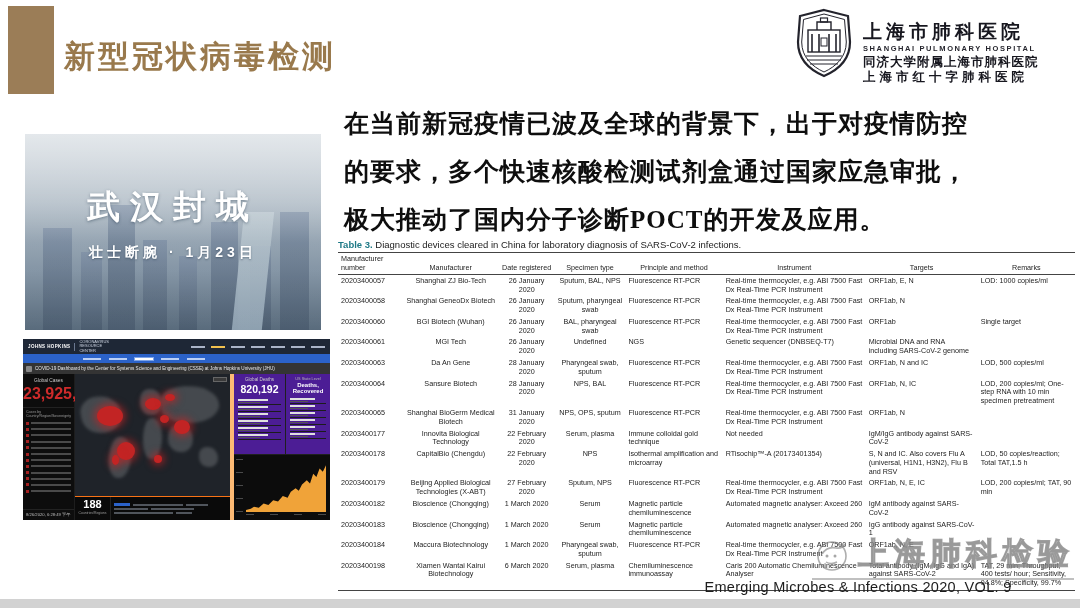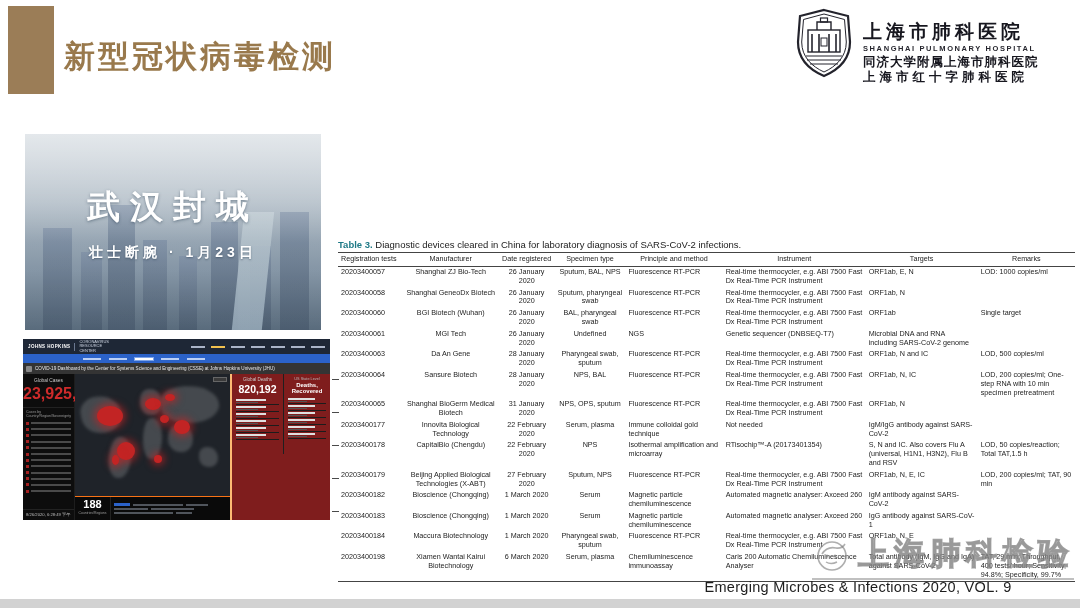--- a/index.html
+++ b/index.html
@@ -77,21 +77,21 @@
   .h-za{left:51%;top:66%;width:8px;height:8px;}  .h-pe{left:24%;top:66%;width:7px;height:10px;}
   .map-ctrl { position:absolute; right:3px; top:3px; width:14px; height:5px; background:#3a3a3a; border:1px solid #666; }
   .dash-bottom { position:absolute; left:0; right:0; bottom:0; height:24px; display:flex; background:#0a0a0a; border-top:1px solid #f97316; }
   .count-box { width:36px; background:#0a0a0a; border-right:1px solid #222; text-align:center; }
   .count-num { color:#fff; font-size:11px; font-weight:bold; line-height:13px; padding-top:1px; }
   .count-lab { color:#9a9a9a; font-size:3.4px; }
   .legend-box { flex:1; padding:2px 3px; display:flex; flex-direction:column; gap:2px; justify-content:center; }
   .legend-box .lr { display:flex; gap:3px; align-items:center; }
   .legend-box i { height:2px; background:#50555c; display:block; }
   .legend-box .lr b { height:3px; width:16px; background:#2b62c9; display:block; }
-  .dash-right { width:100px; display:flex; flex-direction:row; background:#7f1d1d; border-left:2px solid #fdba74; }
+  .dash-right { width:100px; display:flex; flex-direction:column; background:#4c1d95; border-left:4px solid #fdba74; }
   .dash-right-top { display:flex; height:80px; }
   .deaths-panel { width:52px; border-right:1px solid #1f1f1f; text-align:center; display:flex; flex-direction:column; }
   .gd-label { color:#c9c9c9; font-size:4.6px; padding-top:3px; }
   .gd-value { color:#fff; font-size:10.5px; font-weight:bold; padding:1px 0 2px; }
   .tiny-rows { flex:1; padding:1px 4px; overflow:hidden; }
   .tiny-rows .tr1 { height:7px; border-bottom:1px solid #1c1c1c; display:flex; flex-direction:column; justify-content:center; gap:1px; }
   .tiny-rows .tr1 i { display:block; height:1.6px; background:#e0e0e0; width:70%; }
   .tiny-rows .tr1 b { display:block; height:1.4px; background:#555; width:50%; }
   .recov-panel { flex:1; text-align:center; display:flex; flex-direction:column; }
   .rp-top { color:#b5b5b5; font-size:3.8px; padding-top:3px; }
@@ -375,39 +375,44 @@
               <i></i>
               <i></i>
               <i></i>
               <i></i>
             </div>
         </div>
       </div>
     </div>
   </div>
 
+  <div class="para">
+    <div>在当前新冠疫情已波及全球的背景下，出于对疫情防控</div>
+    <div>的要求，多个快速核酸检测试剂盒通过国家应急审批，</div>
+    <div>极大推动了国内分子诊断POCT的开发及应用。</div>
+  </div>
 
   <div class="tablewrap">
     <div class="tcaption">
       <span class="tlabel">Table 3.</span><span> Diagnostic devices cleared in China for laboratory diagnosis of SARS-CoV-2 infections.</span>
     </div>
     <table class="dev">
         <colgroup>
           <col style="width: 8.8%;">
           <col style="width: 13%;">
           <col style="width: 7.6%;">
           <col style="width: 9.6%;">
           <col style="width: 13.2%;">
           <col style="width: 19.4%;">
           <col style="width: 15.2%;">
           <col style="width: 13.2%;">
         </colgroup>
         <thead>
           <tr>
-            <th class="al-l">Registration tests</th>
+            <th class="al-l">Manufacturer number</th>
             <th class="al-c">Manufacturer</th>
             <th class="al-c">Date registered</th>
             <th class="al-c">Specimen type</th>
             <th class="al-c">Principle and method</th>
             <th class="al-c">Instrument</th>
             <th class="al-c">Targets</th>
             <th class="al-c">Remarks</th>
           </tr>
         </thead>
         <tbody>

